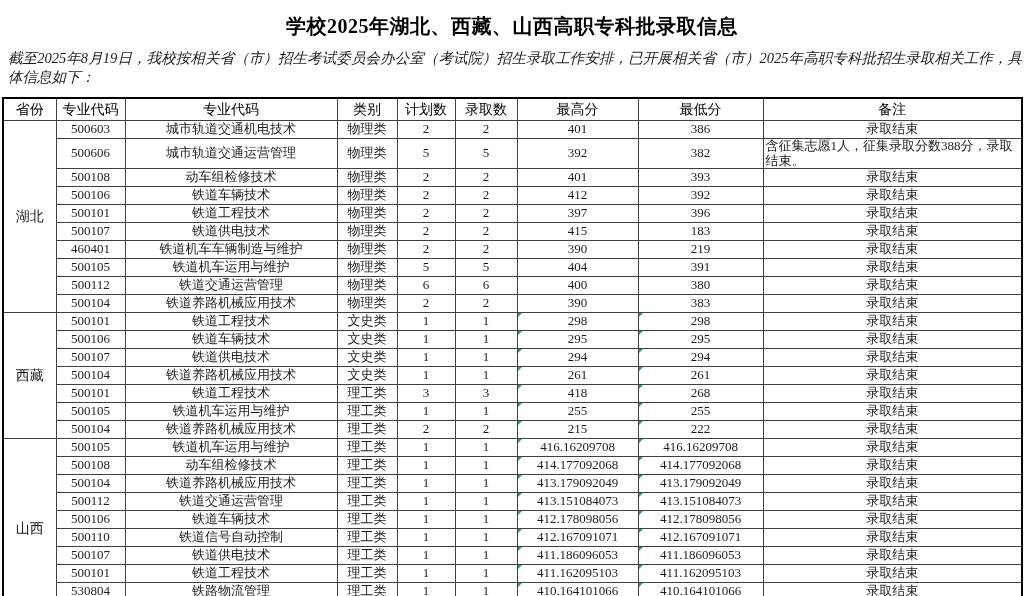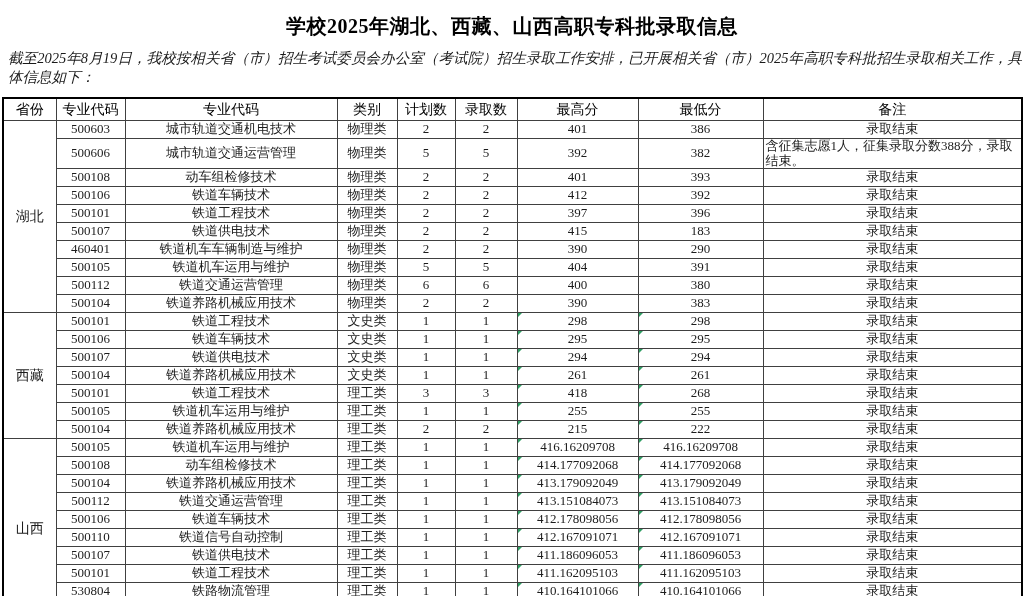--- a/index.html
+++ b/index.html
@@ -130,21 +130,21 @@
         <td>183</td>
         <td>录取结束</td>
       </tr>
       <tr>
         <td>460401</td>
         <td>铁道机车车辆制造与维护</td>
         <td>物理类</td>
         <td>2</td>
         <td>2</td>
         <td>390</td>
-        <td>290</td>
+        <td>219</td>
         <td>录取结束</td>
       </tr>
       <tr>
         <td>500105</td>
         <td>铁道机车运用与维护</td>
         <td>物理类</td>
         <td>5</td>
         <td>5</td>
         <td>404</td>
         <td>391</td>

